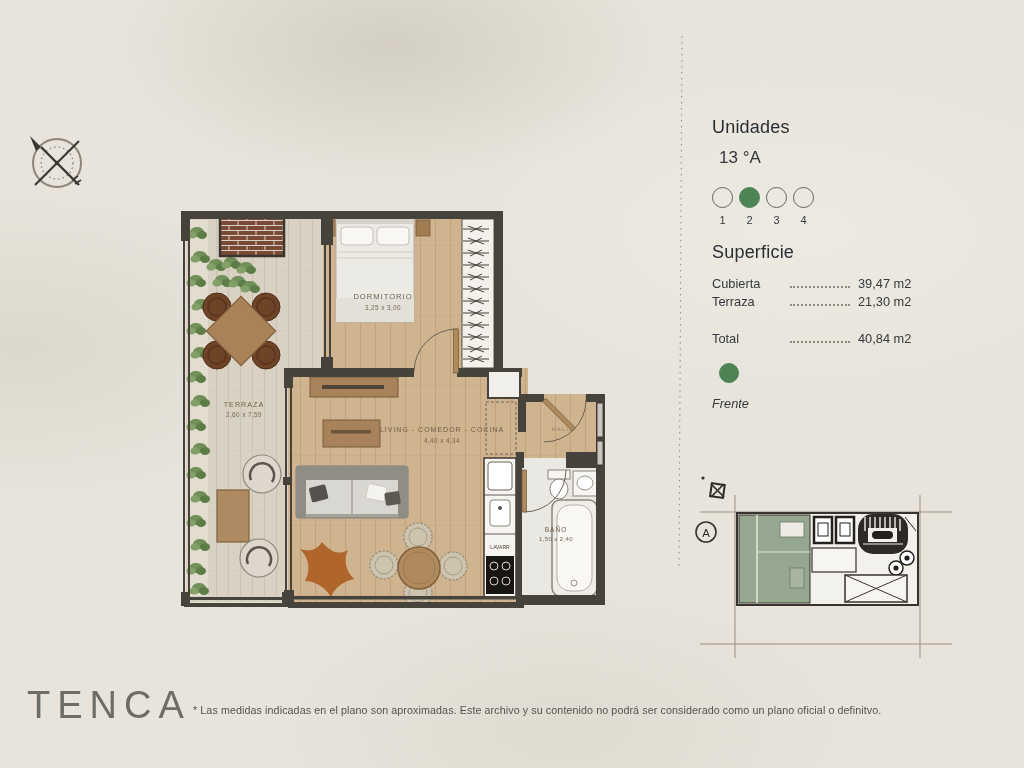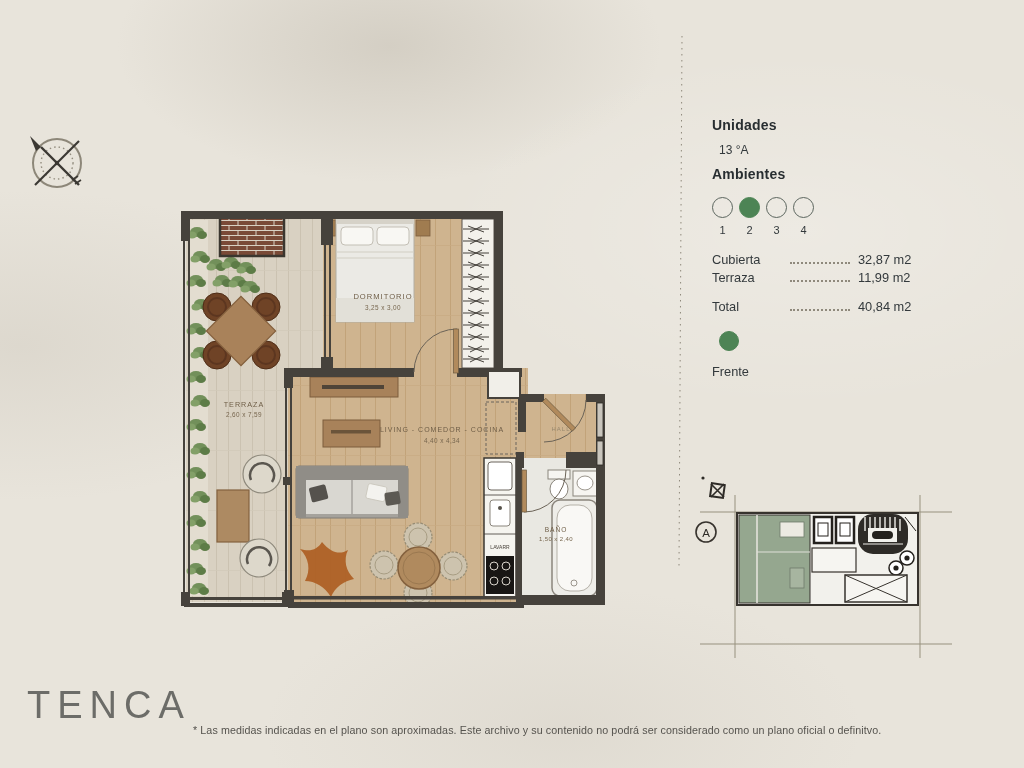--- a/index.html
+++ b/index.html
@@ -13,43 +13,43 @@
       radial-gradient(500px 240px at 55% 95%, rgba(172,164,150,.14), transparent 60%),
       #e8e4db;
   }
   svg{position:absolute;inset:0;display:block;}
   svg text{font-family:"Liberation Sans",sans-serif;}
   .plan-label{fill:#6e5d46;letter-spacing:1px;}
   .plan-dims{fill:#77664e;letter-spacing:.4px;}
 
   
   .panel{position:absolute;left:712px;top:117px;width:240px;color:#30363a;}
-  .h{font-size:14px;font-weight:bold;color:#282e31;letter-spacing:.2px;}
-  .uval{font-size:12px;margin:10px 0 9px 7px;color:#33393c;}
+  .h{font-size:18px;font-weight:normal;color:#282e31;letter-spacing:.2px;}
+  .uval{font-size:17px;margin:10px 0 19px 7px;color:#33393c;}
   .amb-circles{display:flex;gap:6px;margin:15px 0 6px 0;}
   .amb-c{width:21px;height:21px;border-radius:50%;border:1.6px solid #5c665f;box-sizing:border-box;background:transparent;}
   .amb-c.on{background:#4d8455;border-color:#4d8455;}
   .amb-nums{display:flex;gap:6px;margin-bottom:16px;}
   .amb-n{width:21px;text-align:center;font-size:11px;color:#33393c;}
   .sup-rows{margin:13px 0 15px 0;width:212px;}
   .srow{display:flex;align-items:baseline;font-size:12.8px;margin-bottom:3px;color:#33393c;}
   .srow .lbl{width:76px;}
   .srow .dots{flex:1;border-bottom:2px dotted #8f897c;height:10px;margin:0 8px 0 2px;}
   .srow .val{width:66px;}
-  .srow.total{margin-top:14px;justify-content:space-between;}
+  .srow.total{margin-top:22px;justify-content:space-between;}
   .sec{margin-top:2px;}
   .ubi-row{display:flex;margin-top:17px;}
-  .ubi-opt{width:78px;}
+  .ubi-opt{width:78px;font-style:italic;}
   .ubi-c{width:20px;height:20px;border-radius:50%;border:1.6px solid #5c665f;box-sizing:border-box;margin-left:7px;}
   .ubi-c.on{background:#4d8455;border-color:#4d8455;}
   .ubi-lbl{font-size:12.8px;margin-top:13px;color:#33393c;}
 
   
   .logo{position:absolute;left:27px;top:684px;font-size:38px;font-weight:normal;letter-spacing:7px;color:#6c6c68;}
-  .disclaimer{position:absolute;left:193px;top:704px;width:818px;font-size:10.7px;color:#55534e;letter-spacing:.1px;margin-top:20px;}
+  .disclaimer{position:absolute;left:193px;top:704px;width:818px;font-size:10.7px;color:#55534e;letter-spacing:.1px;}
 </style>
 </head>
 <body>
 
 <div class="canvas">
 
   <svg viewBox="0 0 1024 768" width="1024" height="768">
     <defs>
       <pattern id="deck" width="12" height="60" patternUnits="userSpaceOnUse">
         <rect width="12" height="60" fill="#d9d1c2"></rect>
@@ -343,44 +343,44 @@
         <circle cx="706" cy="532" r="10" fill="none" stroke="#37332e" stroke-width="1.6"></circle>
         <text x="706" y="536.5" font-size="11.5" text-anchor="middle" fill="#2e2b27">A</text>
       </g>
     </g>
   </svg>
 
   <div class="panel">
     <div class="h">Unidades</div>
     <div class="uval">13 °A</div>
 
-    <div class="h">Ambientes</div>
     <div class="amb-circles">
       <div class="amb-c"></div>
       <div class="amb-c on"></div>
       <div class="amb-c"></div>
       <div class="amb-c"></div>
     </div>
     <div class="amb-nums">
       <div class="amb-n">1</div>
       <div class="amb-n">2</div>
       <div class="amb-n">3</div>
       <div class="amb-n">4</div>
     </div>
 
+    <div class="h sec">Superficie</div>
     <div class="sup-rows">
       <div class="srow">
         <span class="lbl">Cubierta</span>
         <span class="dots"></span>
-        <span class="val">32,87 m2</span>
+        <span class="val">39,47 m2</span>
       </div>
       <div class="srow">
         <span class="lbl">Terraza</span>
         <span class="dots"></span>
-        <span class="val">11,99 m2</span>
+        <span class="val">21,30 m2</span>
       </div>
       <div class="srow total">
         <span class="lbl">Total</span>
         <span class="dots"></span>
         <span class="val">40,84 m2</span>
       </div>
     </div>
 
     <div class="ubi-row">
       <div class="ubi-opt">

